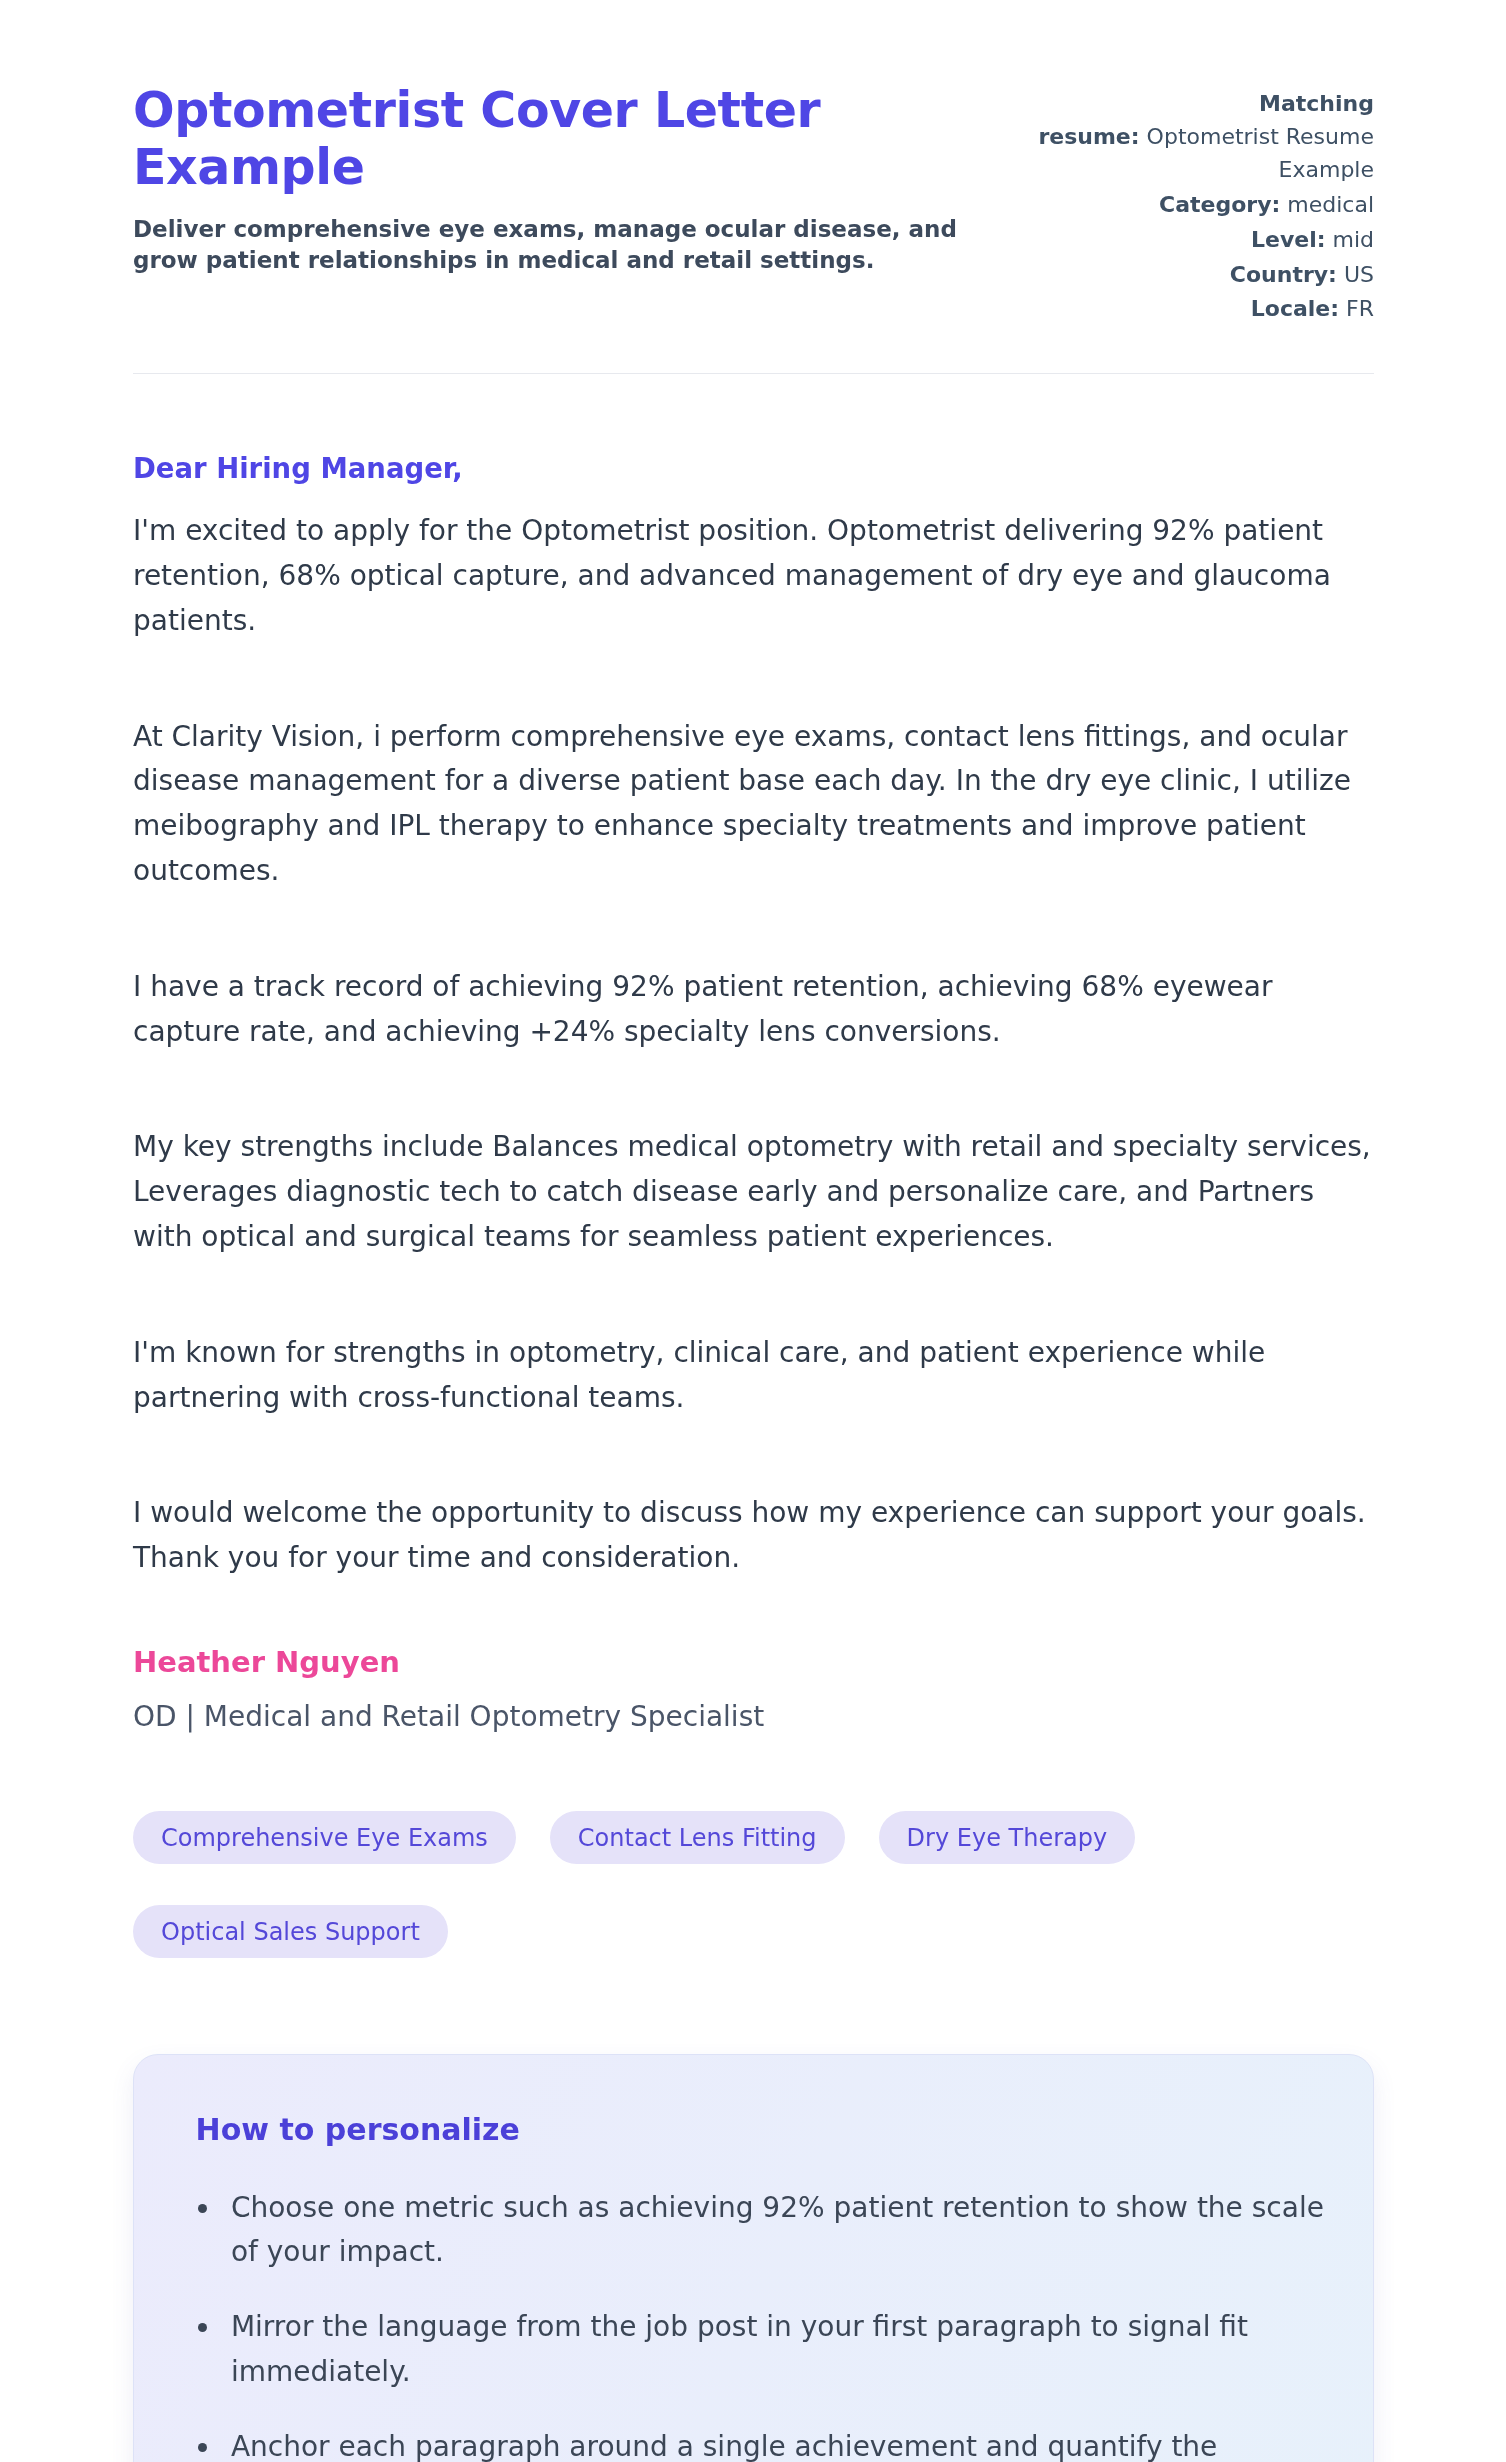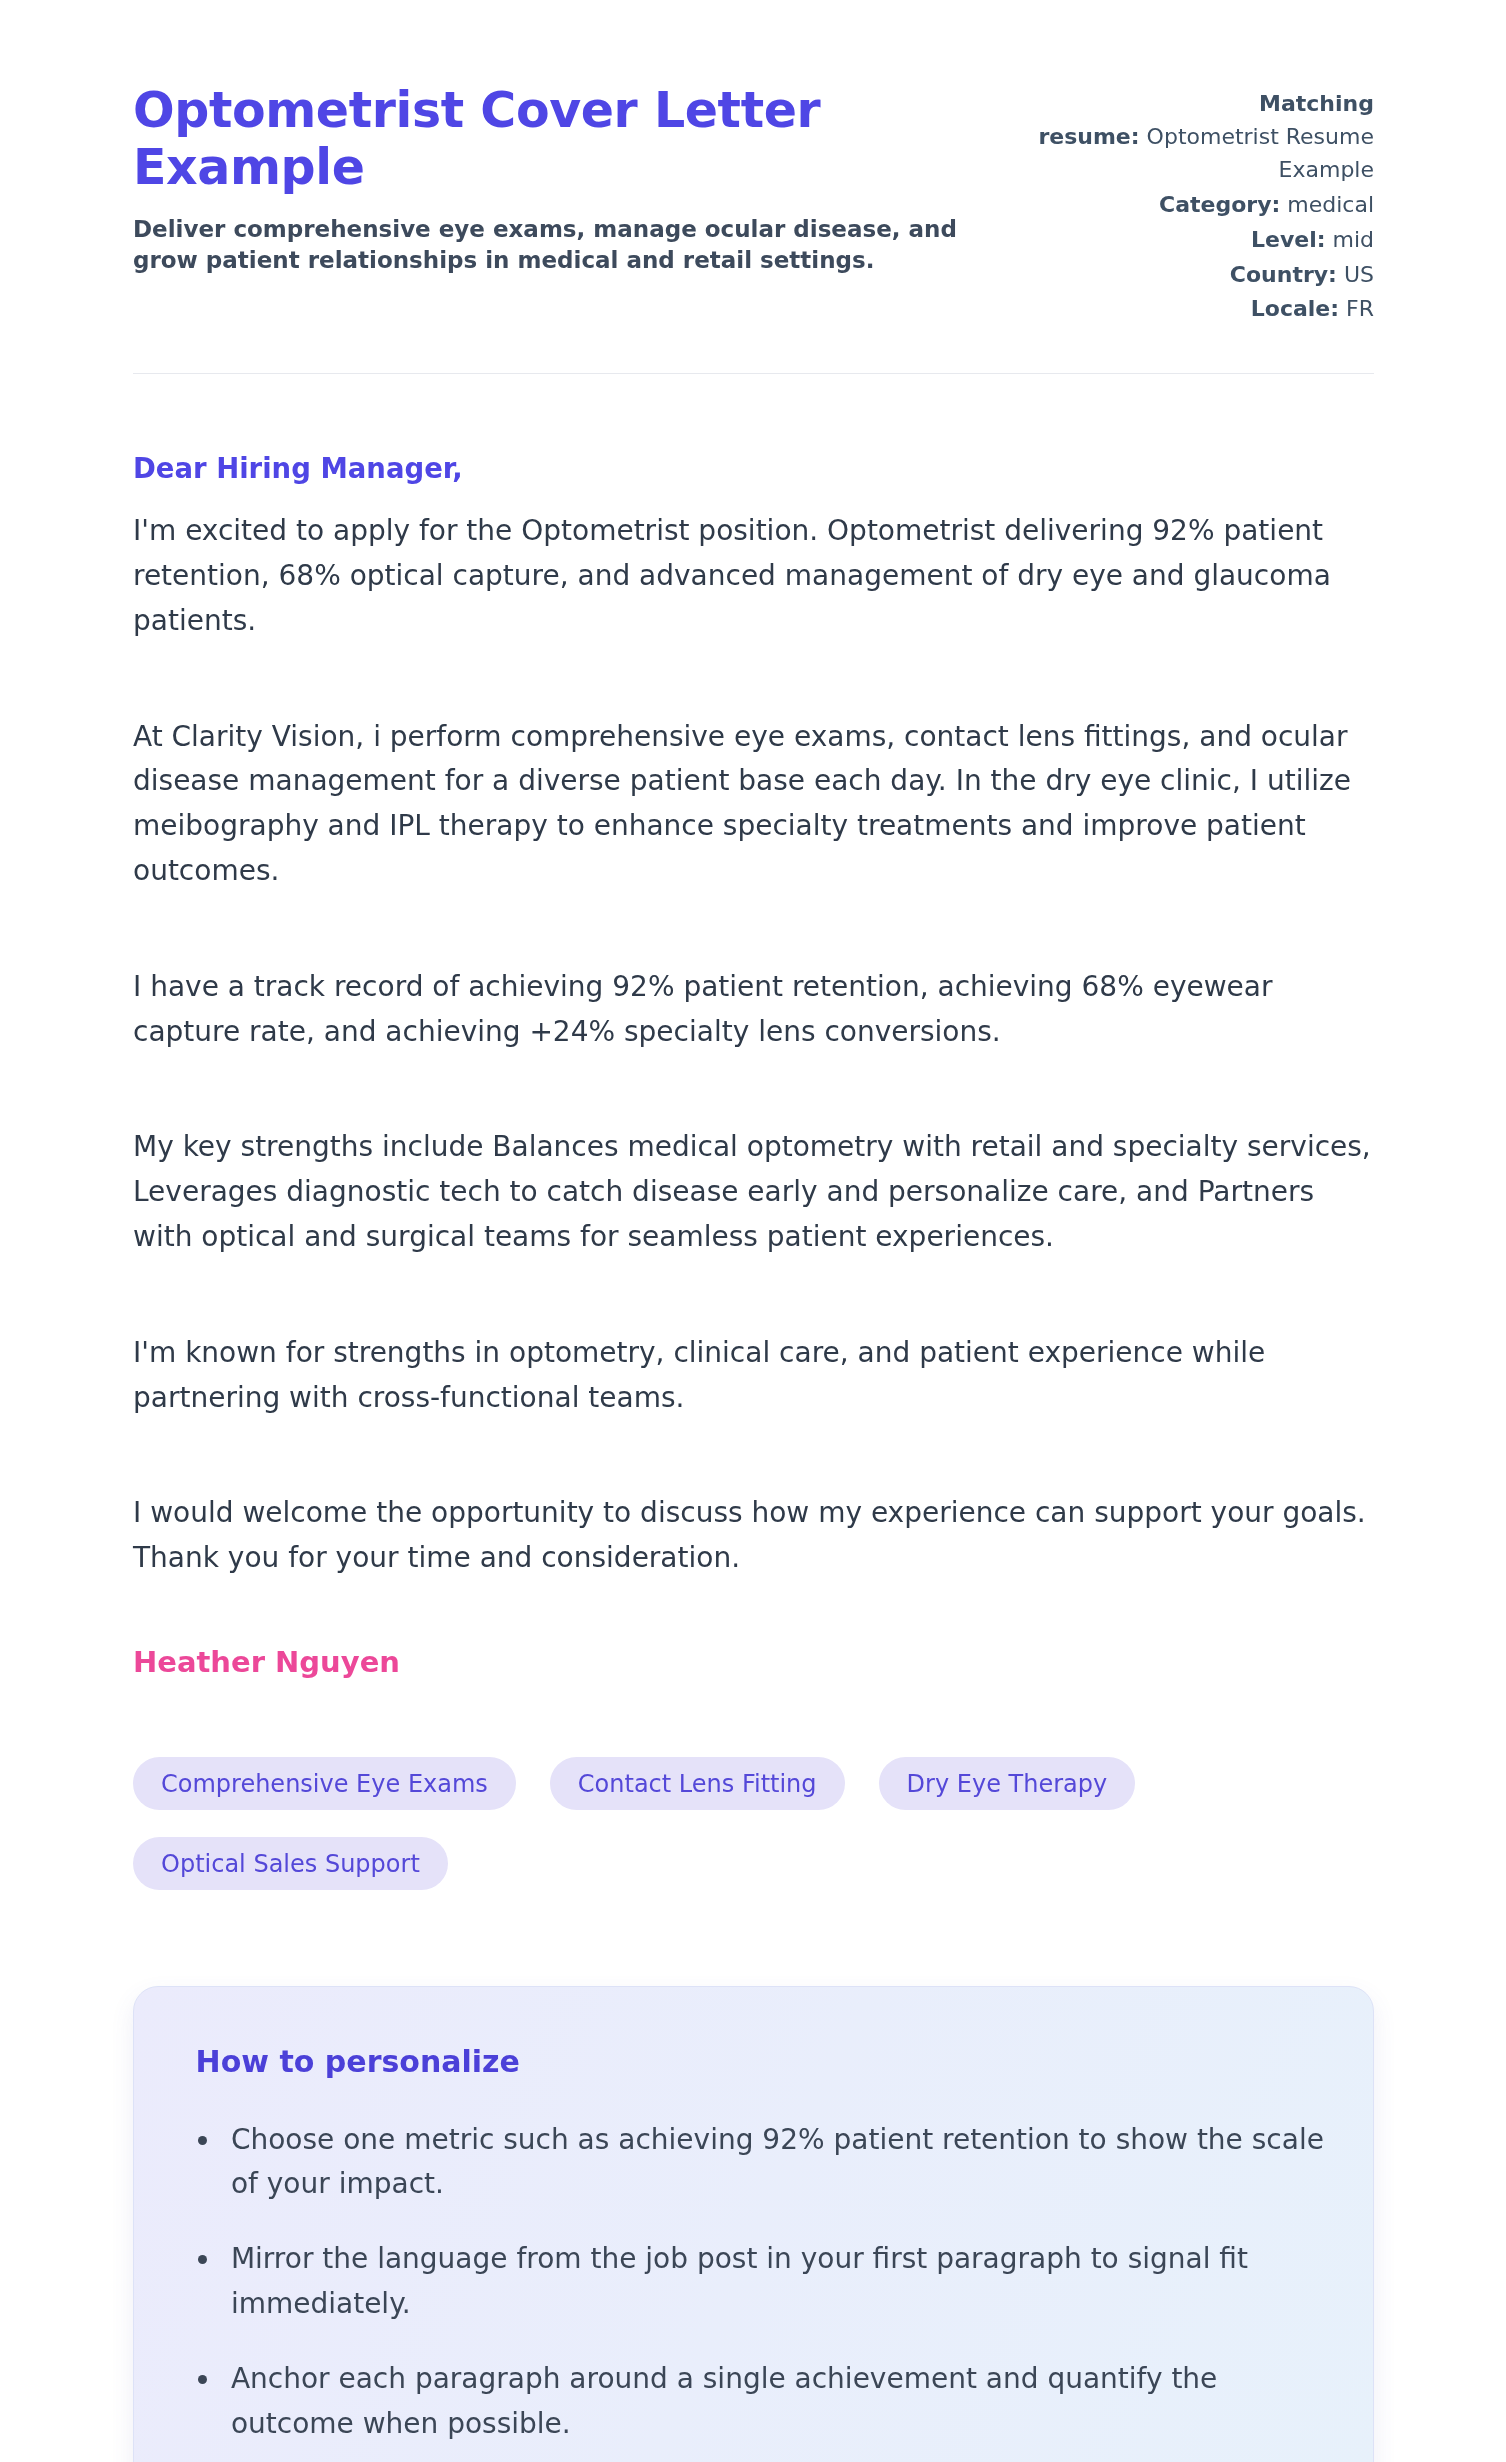--- a/index.html
+++ b/index.html
@@ -39,21 +39,21 @@
   }
   .paragraphs p{
     font-size:28px; line-height:1.6; margin:71px 0 0 0; color:#2f3a49; max-width:1241px;
   }
   .paragraphs p:first-child{margin-top:25px;}
 
   .sig-name{font-size:29px; font-weight:bold; color:#ec4899; margin:64px 0 0 0;}
   .sig-title{font-size:28px; color:#4a5568; margin:21px 0 0 0;}
 
   
-  .tags{display:flex; flex-wrap:wrap; gap:27px 34px; margin-top:78px;}
+  .tags{display:flex; flex-wrap:wrap; gap:41px 34px; margin-top:78px;}
   .tag{
     display:inline-block; background:var(--pill-bg); color:var(--pill-text);
     font-size:24px; line-height:1; padding:15px 28px 14px 28px;
     border-radius:885px; white-space:nowrap; cursor:pointer;
   }
 
   
   .tips{
     margin-top:96px;
     background:linear-gradient(115deg, var(--tips-from) 0%, var(--tips-to) 100%);
@@ -111,20 +111,21 @@
     <div class="paragraphs">
         <p>I'm excited to apply for the Optometrist position. Optometrist delivering 92% patient retention, 68% optical capture, and advanced management of dry eye and glaucoma patients.</p>
         <p>At Clarity Vision, i perform comprehensive eye exams, contact lens fittings, and ocular disease management for a diverse patient base each day. In the dry eye clinic, I utilize meibography and IPL therapy to enhance specialty treatments and improve patient outcomes.</p>
         <p>I have a track record of achieving 92% patient retention, achieving 68% eyewear capture rate, and achieving +24% specialty lens conversions.</p>
         <p>My key strengths include Balances medical optometry with retail and specialty services, Leverages diagnostic tech to catch disease early and personalize care, and Partners with optical and surgical teams for seamless patient experiences.</p>
         <p>I'm known for strengths in optometry, clinical care, and patient experience while partnering with cross-functional teams.</p>
         <p>I would welcome the opportunity to discuss how my experience can support your goals. Thank you for your time and consideration.</p>
       </div>
 
     <p class="sig-name">Heather Nguyen</p>
+    <p class="sig-title">OD | Medical and Retail Optometry Specialist</p>
 
     <div class="tags">
         <span class="tag">Comprehensive Eye Exams</span>
         <span class="tag">Contact Lens Fitting</span>
         <span class="tag">Dry Eye Therapy</span>
         <span class="tag">Optical Sales Support</span>
       </div>
   </main>
 
   <section class="tips">

